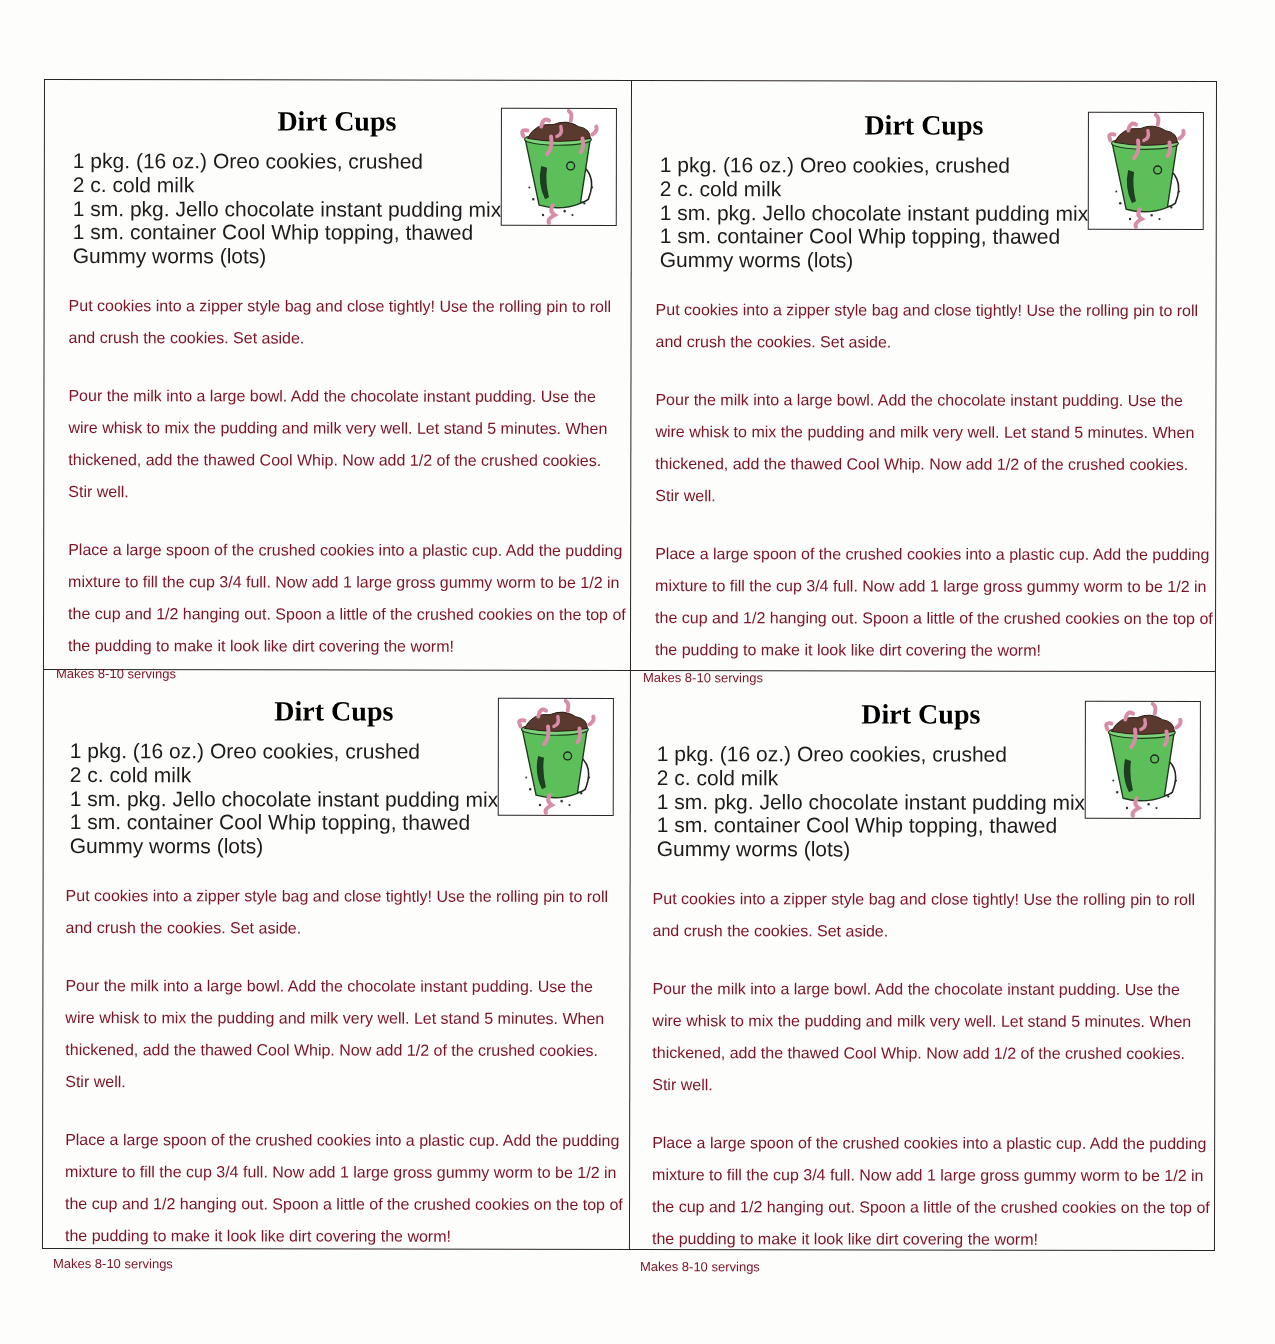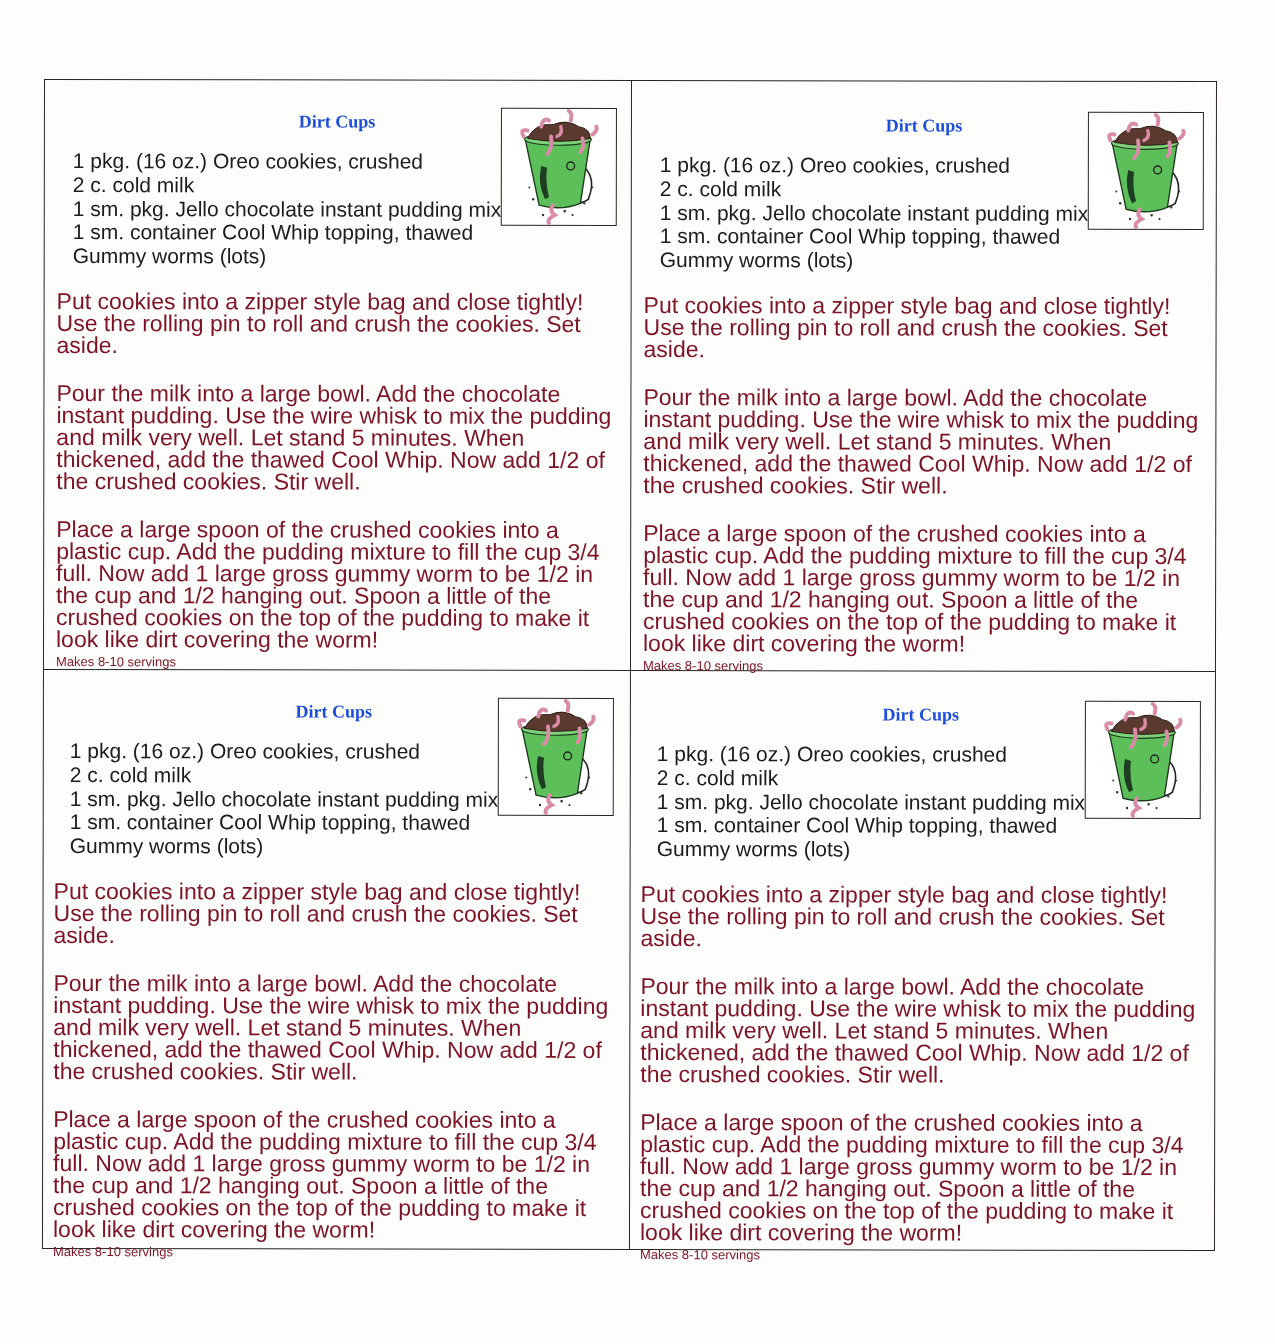--- a/index.html
+++ b/index.html
@@ -34,40 +34,40 @@
     padding: 29px 14px 0 12px;
   }
   .card.c0 { left: 0; top: 0; }
   .card.c1 { left: 587px; top: 3px; }
   .card.c2 { left: -2px; top: 590px; }
   .card.c3 { left: 585px; top: 592px; }
 
   .title {
     font-family: "Liberation Serif", serif;
     font-weight: bold;
-    font-size: 18px;
-    color: #1d4ed8;
+    font-size: 28px;
+    color: #000000;
     text-align: center;
     width: 560px;
     margin: 0 0 0 0;
     line-height: 24px;
     padding-left: 0;
   }
   .title span { display: inline-block; }
   .ingredients {
     list-style: none; margin: 16px; padding: 0;
     font-size: 21px; line-height: 23.8px;
     color: #1f1a1c;
   }
   .ingredients li { white-space: nowrap; }
   .steps { margin-top: 22px; }
   .step {
-    font-size: 23px; line-height: 22px;
+    font-size: 16px; line-height: 32px;
     color: #7d1426;
-    margin: 0 0 26px 0;
+    margin: 0 0 26px 12px;
     width: 560px;
   }
   .servings {
     font-size: 13px; line-height: 24px;
     color: #7d1426;
     margin-top: -26px;
   }
   .pic {
     position: absolute;
     right: 14px; top: 27px;

